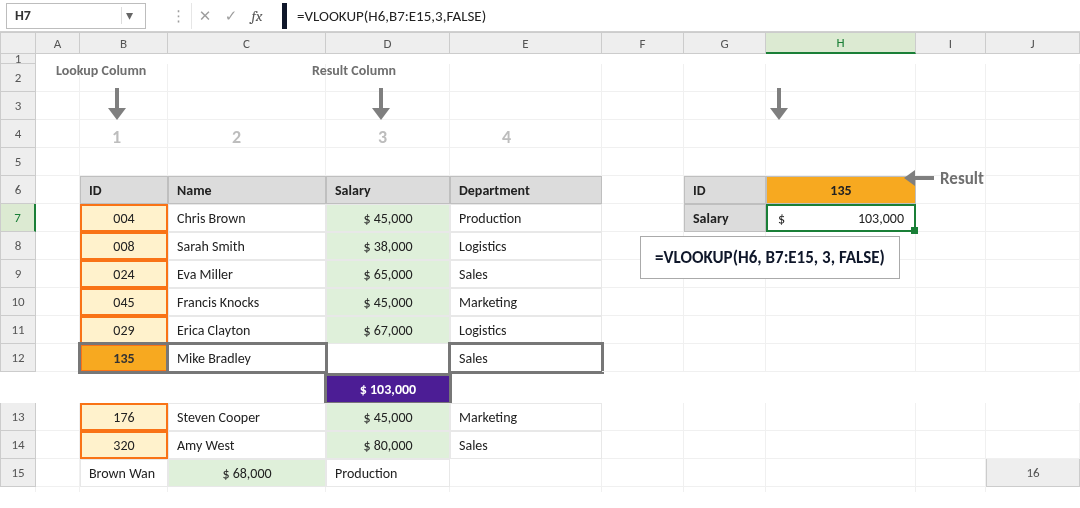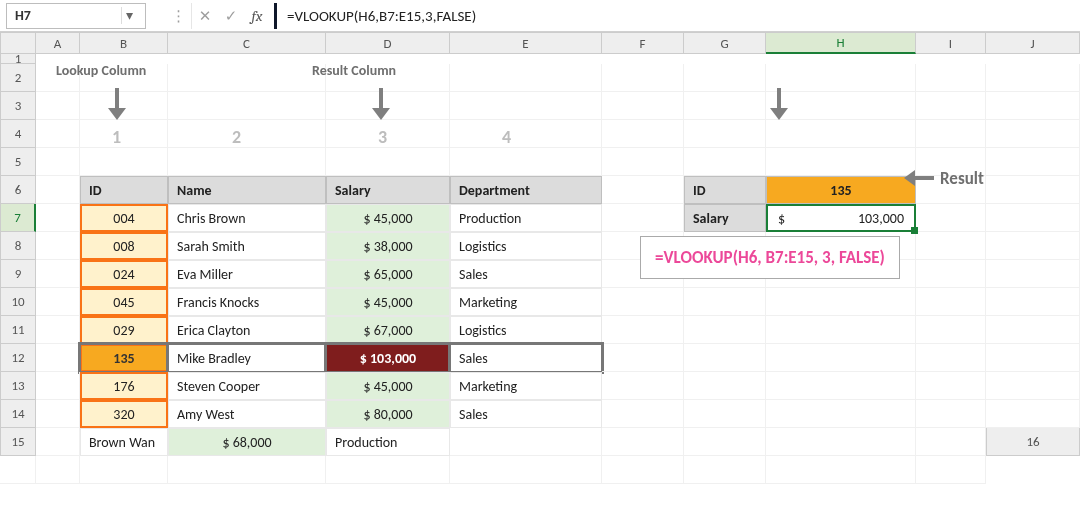--- a/index.html
+++ b/index.html
@@ -8,60 +8,60 @@
 
   
   .fbar { display: flex; align-items: center; height: 32px; border-bottom: 1px solid #d0d0d0; background: #fff; }
   .namebox { width: 140px; height: 26px; margin-left: 6px; display: flex; align-items: center; border: 1px solid #bdbdbd; background: #fff; padding: 0 8px; position: relative; }
   .namebox .txt { flex: 1; font-weight: 600; color: #333; }
   .namebox .dd { width: 16px; text-align: center; color: #666; border-left: 1px solid #ddd; margin-left: 6px; }
   .fbar-gap { width: 20px; }
   .fbtn { width: 26px; height: 26px; display: flex; align-items: center; justify-content: center; color: #9e9e9e; font-size: 15px; }
   .fbtn.sep { border-right: 1px solid #e6e6e6; }
   .fx { font-style: italic; font-family: "Cambria", serif; color: #555; font-size: 15px; }
-  .formula-input { flex: 1; height: 26px; display: flex; align-items: center; padding: 0 10px; color: #222; font-size: 15px; border-left: 3px solid #0f172a; margin-left: 4px; }
+  .formula-input { flex: 1; height: 26px; display: flex; align-items: center; padding: 0 10px; color: #222; font-size: 15px; border-left: 5px solid #0f172a; margin-left: 12px; }
 
   
   .grid-wrap { position: relative; display: grid; grid-template-columns: 36px 44px 88px 158px 124px 152px 82px 82px 150px 70px 94px; }
   .corner { height: 22px; background: #eee; border: 1px solid #ccc; }
   .colh { height: 22px; background: #eee; border: 1px solid #ccc; border-left: none; display: flex; align-items: center; justify-content: center; color: #555; font-size: 13px; }
   .rowh { background: #eee; border: 1px solid #ccc; border-top: none; display: flex; align-items: center; justify-content: center; color: #555; font-size: 13px; }
   .cell { border: 1px solid #f0f0f0; border-top: none; border-left: none; display: flex; align-items: center; padding: 0 8px; }
   .rh { height: 28px; }
   .rh1 { height: 10px; }
 
   
   .th { background: #dcdcdc; border: 1px solid #bfbfbf; font-weight: 700; }
   .idcell { background: #fff2cc; border: 2px solid #f97316; text-align: center; justify-content: center; }
   .namecell { background: #fff; border: 1px solid #e8e8e8; }
   .salcell { background: #dff0da; border: 1px solid #e8e8e8; justify-content: center; }
   .depcell { background: #fff; border: 1px solid #e8e8e8; }
 
   
   .hl-id { background: #f7a920; color: #333; font-weight: 600; }
-  .hl-sal { background: #7f1d1d; color: #fff; font-weight: 600; }
+  .hl-sal { background: #4c1d95; color: #fff; font-weight: 600; margin-top: 31px; }
   .hl-row-box { outline: 3px solid #777; outline-offset: -1px; }
 
   
   .lk-th { background: #dcdcdc; border: 1px solid #bfbfbf; font-weight: 700; }
   .lk-val { background: #f7a920; border: 1px solid #bfbfbf; justify-content: center; font-weight: 600; }
   .lk-res { background: #fff; border: 2px solid #1a7f37; justify-content: space-between; padding: 0 10px; position: relative; }
   .lk-res .fill { position: absolute; right: -4px; bottom: -4px; width: 7px; height: 7px; background: #1a7f37; }
 
   
   .label { position: absolute; font-weight: 700; color: #6f6f6f; font-size: 14px; white-space: nowrap; }
   .colnum { position: absolute; color: #bdbdbd; font-weight: 700; font-size: 18px; }
   .arrow-down { position: absolute; width: 18px; height: 34px; }
   .arrow-down .shaft { position: absolute; left: 7px; top: 0; width: 4px; height: 22px; background: #7f7f7f; }
   .arrow-down .head { position: absolute; left: 0; top: 20px; width: 0; height: 0; border-left: 9px solid transparent; border-right: 9px solid transparent; border-top: 12px solid #7f7f7f; }
   .arrow-left { position: absolute; width: 30px; height: 16px; }
   .arrow-left .shaft { position: absolute; right: 0; top: 6px; height: 4px; width: 20px; background: #7f7f7f; }
   .arrow-left .head { position: absolute; left: 0; top: 0; width: 0; height: 0; border-top: 8px solid transparent; border-bottom: 8px solid transparent; border-right: 11px solid #7f7f7f; }
 
-  .formula-box { position: absolute; border: 1px solid #aaa; background: #fff; padding: 10px 14px; font-weight: 700; font-size: 17px; color: #ec4899; white-space: nowrap; }
+  .formula-box { position: absolute; border: 1px solid #aaa; background: #fff; padding: 10px 14px; font-weight: 700; font-size: 17px; color: #0f172a; white-space: nowrap; }
 
   
   .colh.sel { background: #dcead2; border-bottom: 2px solid #1a7f37; color: #1a7f37; }
   .rowh.sel { background: #dcead2; border-right: 2px solid #1a7f37; color: #1a7f37; }
 
   .noborder { border: none !important; }
 </style>
 </head>
 <body>
 <div class="app">

